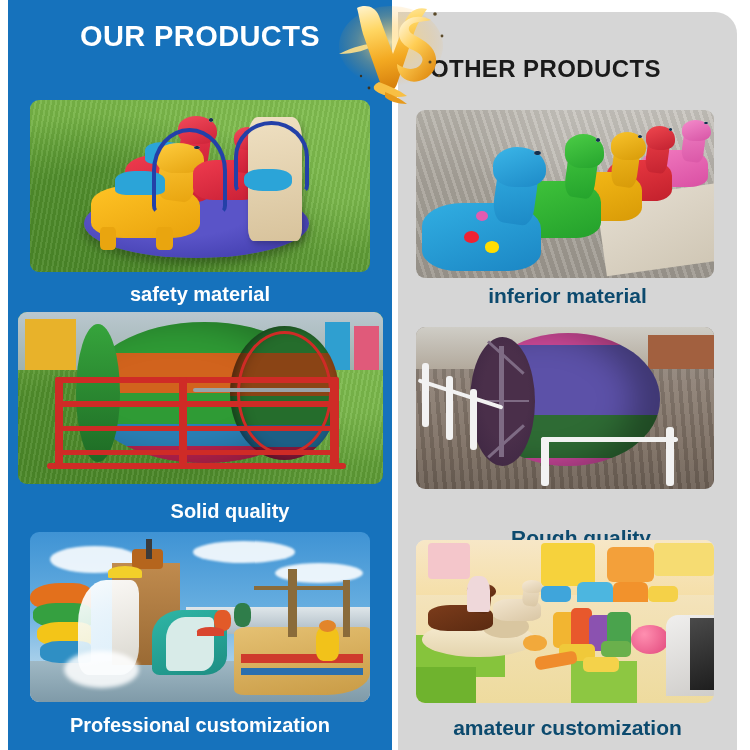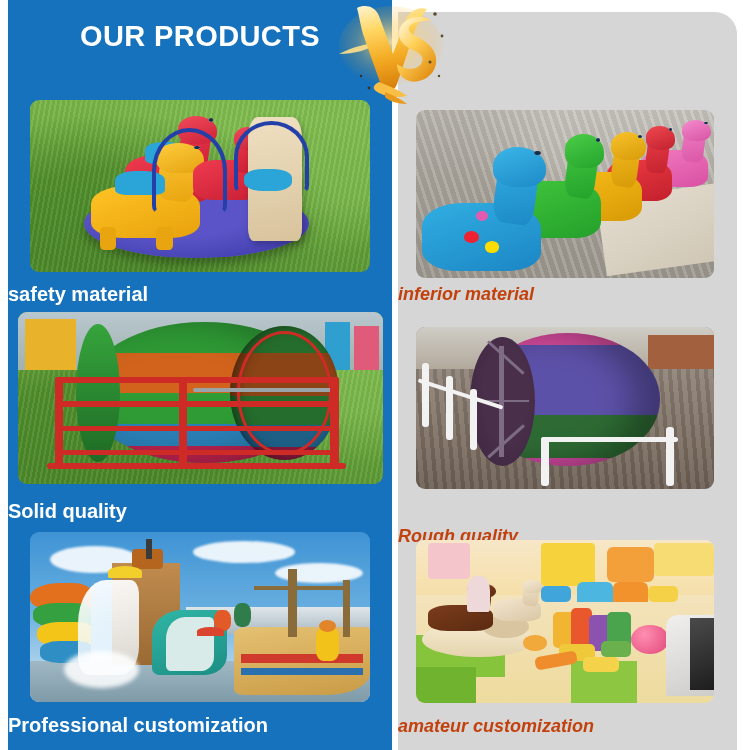--- a/index.html
+++ b/index.html
@@ -51,25 +51,25 @@
 
   
   .card{ position:absolute; }
   .thumb{
     width:100%; height:100%;
     border-radius:9px;
     overflow:hidden;
     position:relative;
   }
   .cap{
-    position:absolute; width:100%; text-align:left;
+    position:absolute; width:100%; text-align:center;
     font-weight:bold; white-space:nowrap;
   }
   .cap-l{ color:#ffffff; font-size:20px; }
-  .cap-r{ color:#c2410c; font-size:18px;font-style:italic; }
+  .cap-r{ color:#0c4a6e; font-size:21px; }
 
   
   .L1{ left:30px;  top:100px; width:340px; height:172px; }
   .L2{ left:18px;  top:312px; width:365px; height:172px; }
   .L3{ left:30px;  top:532px; width:340px; height:170px; }
   .capL1{ left:8px; top:283px; width:384px; }
   .capL2{ left:8px; top:500px; width:444px; }
   .capL3{ left:8px; top:714px; width:384px; }
 
   
@@ -153,20 +153,21 @@
 </head>
 <body>
 
 <div class="board">
 
   <div class="panel panel-left"></div>
 
   <div class="panel panel-right"></div>
 
   <div class="hdr hdr-left">OUR PRODUCTS</div>
+  <div class="hdr hdr-right">OTHER PRODUCTS</div>
 
   <div class="vs-wrap">
     <svg viewBox="0 0 120 112" xmlns="http://www.w3.org/2000/svg">
       <defs>
         <linearGradient id="gold" x1="0" y1="0" x2="0.2" y2="1">
           <stop offset="0%" stop-color="#fff4cf"></stop>
           <stop offset="32%" stop-color="#ffd662"></stop>
           <stop offset="68%" stop-color="#f3a921"></stop>
           <stop offset="100%" stop-color="#d8820e"></stop>
         </linearGradient>

